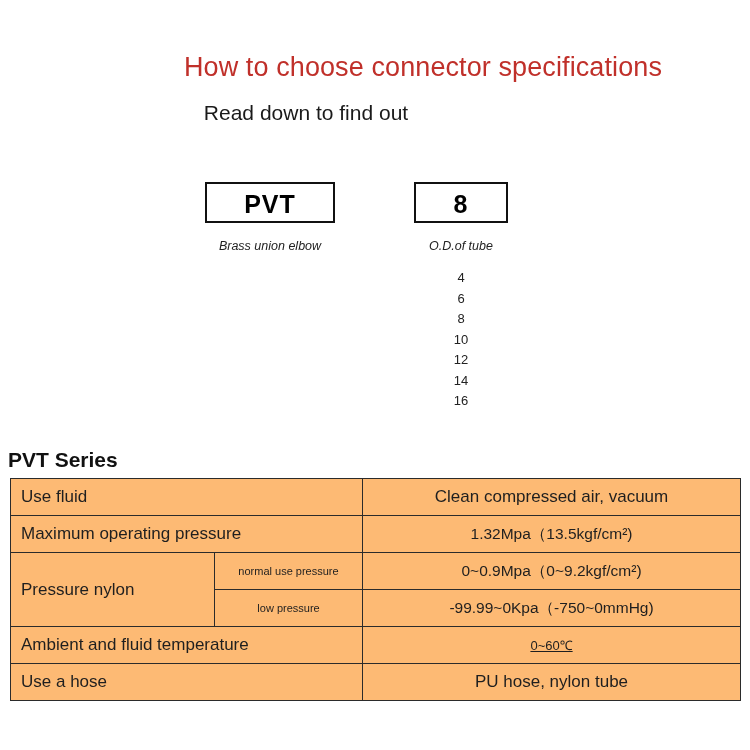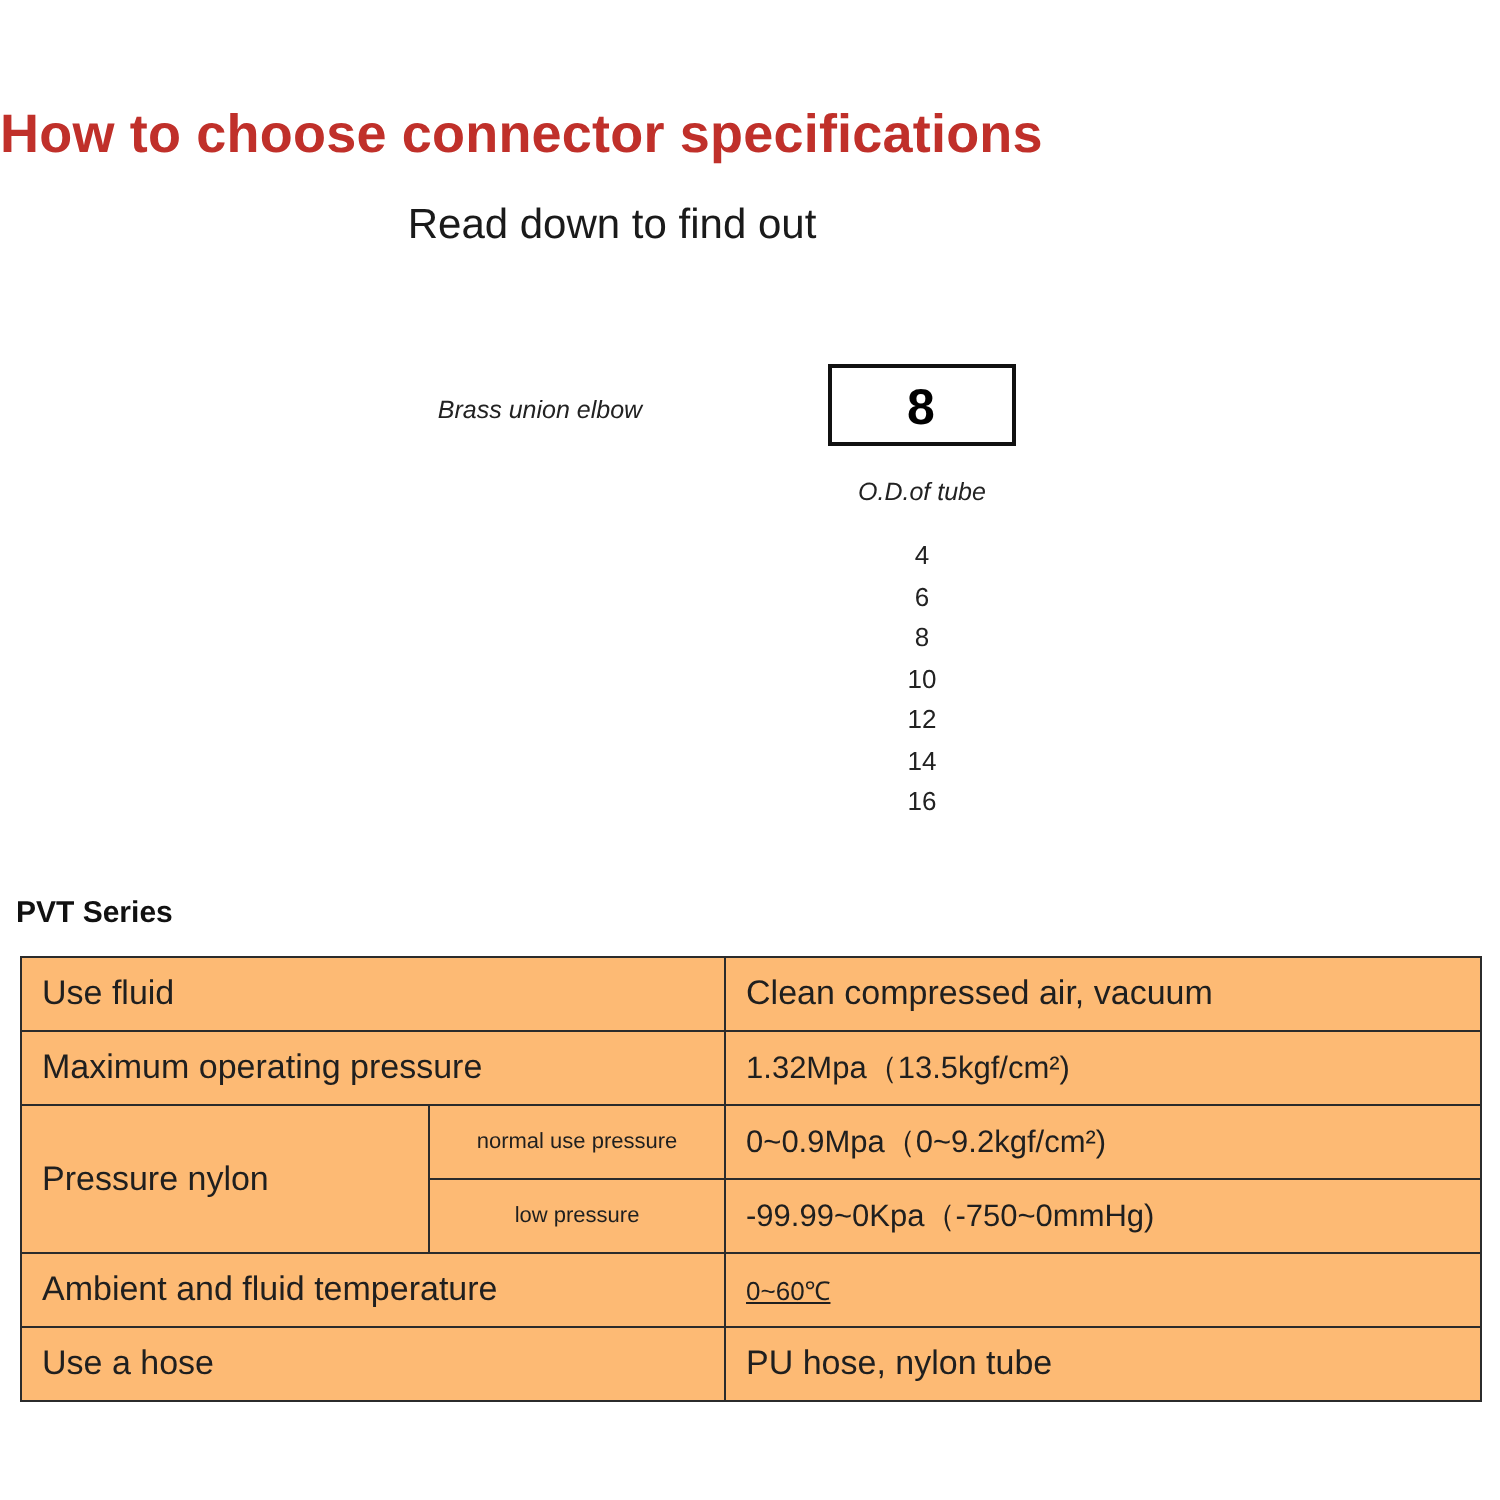--- a/index.html
+++ b/index.html
@@ -15,23 +15,23 @@
     overflow: hidden;
     position: relative;
   }
 
   
   .page-title {
     position: absolute;
     top: 52px;
     left: 0;
     width: 662px;
-    text-align: left;
+    text-align: right;
     font-size: 27px;
-    font-weight: 700;
+    font-weight: 400;
     color: #c0302a;
     letter-spacing: 0.1px;
     white-space: nowrap;
   }
   .page-subtitle {
     position: absolute;
     top: 101px;
     left: 0;
     width: 612px;
     text-align: center;
@@ -79,21 +79,21 @@
     color: #222222;
     line-height: 20.5px;
   }
   .code-options div { white-space: nowrap; }
 
   
   .table-heading {
     position: absolute;
     left: 8px;
     top: 448px;
-    font-size: 15px;
+    font-size: 21px;
     font-weight: bold;
     color: #111111;
   }
   table.spec-table {
     position: absolute;
     left: 10px;
     top: 478px;
     width: 730px;
     border-collapse: collapse;
     table-layout: fixed;
@@ -110,20 +110,21 @@
     text-align: left;
     height: 36px;
   }
   td.sublabel-cell {
     font-size: 11px;
     text-align: center;
     height: 35px;
   }
   td.value-cell {
     font-size: 17px;
+    text-align: center;
     height: 36px;
   }
   td.value-cell.small {
     font-size: 13px;
     text-decoration: underline;
   }
   td.value-cell.mid {
     font-size: 15.5px;
   }
   .col-label    { width: 204px; }
@@ -133,20 +134,21 @@
 </head>
 <body>
 
 <div class="page-title">How to choose connector specifications</div>
 
 <div class="page-subtitle">Read down to find out</div>
 
 <div class="selector-area">
 
   <div class="code-group group-series">
+    <div class="code-box">PVT</div>
     <div class="code-caption">Brass union elbow</div>
   </div>
 
   <div class="code-group group-size">
     <div class="code-box">8</div>
     <div class="code-caption">O.D.of tube</div>
     <div class="code-options">
       <div>4</div>
       <div>6</div>
       <div>8</div>

